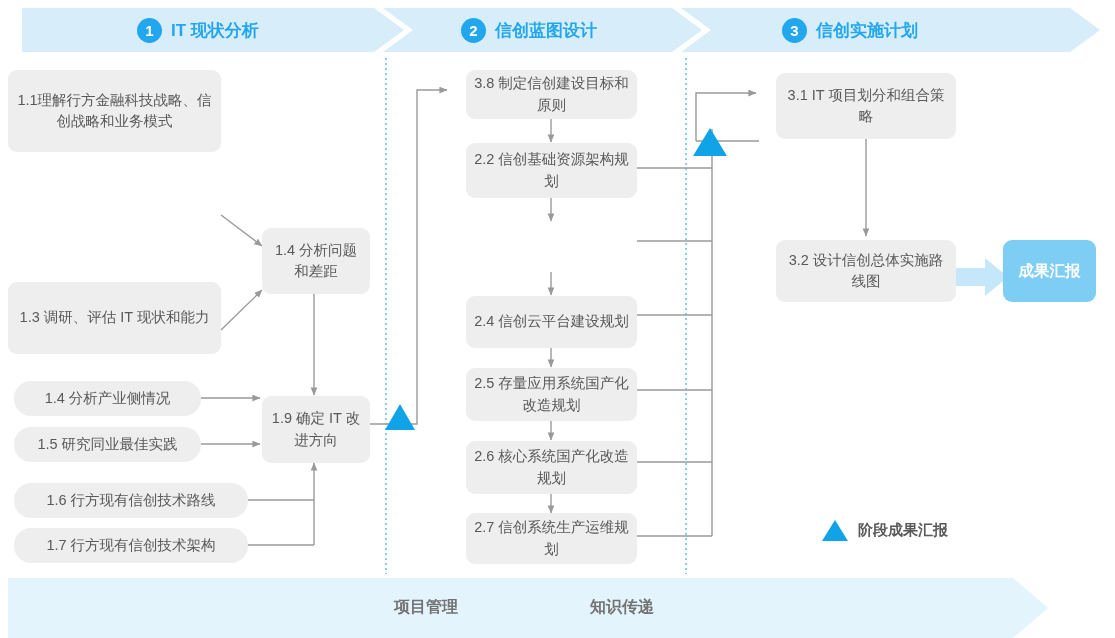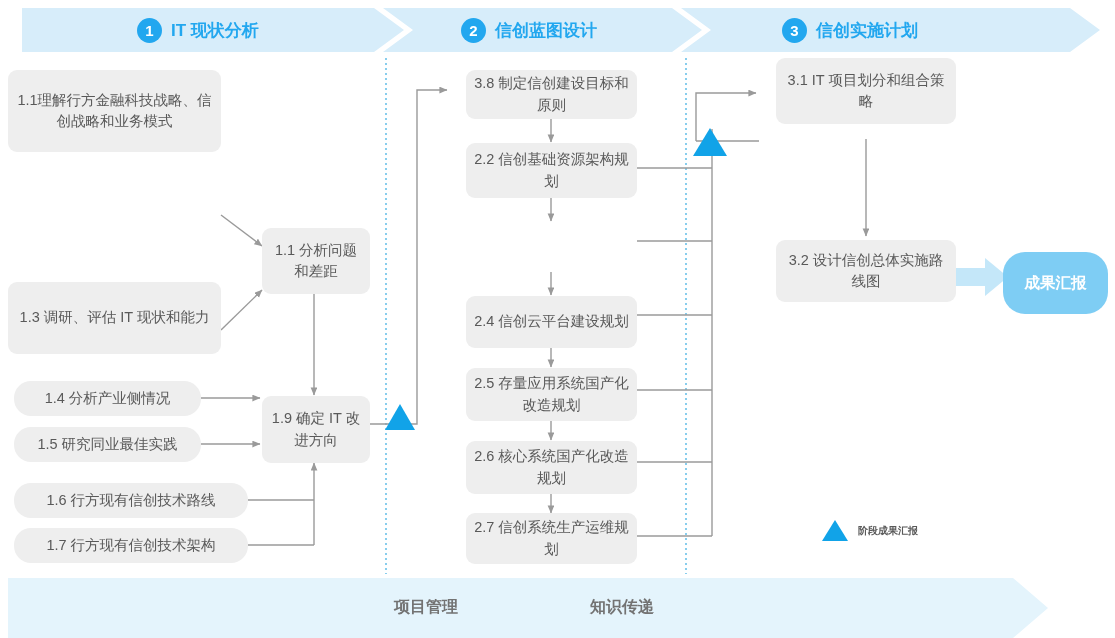--- a/index.html
+++ b/index.html
@@ -16,21 +16,21 @@
              font-size:17px;font-weight:bold;color:#22a7ef;white-space:nowrap;}
   .num-badge{width:25px;height:25px;border-radius:50%;background:#22a7ef;color:#ffffff;
              font-size:15px;font-weight:bold;display:flex;align-items:center;
              justify-content:center;line-height:1;}
   .foot-label{position:absolute;z-index:4;font-size:16px;font-weight:bold;color:#737373;
               white-space:nowrap;}
   #result-box{position:absolute;background:#7ecdf4;border-radius:9px;color:#ffffff;
               font-weight:bold;font-size:15.5px;line-height:1.35;text-align:center;
               display:flex;align-items:center;justify-content:center;z-index:3;}
   #legend{position:absolute;z-index:4;display:flex;align-items:center;gap:10px;
-          font-size:10px;font-weight:bold;color:#595959;white-space:nowrap;}
+          font-size:15px;font-weight:bold;color:#595959;white-space:nowrap;}
   .tri-glyph{width:0;height:0;border-left:13px solid transparent;
              border-right:13px solid transparent;border-bottom:21px solid #11a3e8;}
 </style>
 </head>
 <body>
 
 <div id="stage">
 
   <svg class="layer" id="lines" viewBox="0 0 1115 638">
     <defs>
@@ -124,33 +124,33 @@
     <span class="num-badge">3</span>
     <span>信创实施计划</span>
   </div>
 
   <div class="node" style="left:8px;top:70px;width:213px;height:82px;">1.1理解行方金融科技战略、信创战略和业务模式</div>
   <div class="node" style="left:8px;top:282px;width:213px;height:72px;">1.3 调研、评估 IT 现状和能力</div>
   <div class="node" style="left:14px;top:381px;width:187px;height:35px;border-radius:17px;">1.4 分析产业侧情况</div>
   <div class="node" style="left:14px;top:427px;width:187px;height:35px;border-radius:17px;">1.5 研究同业最佳实践</div>
   <div class="node" style="left:14px;top:483px;width:234px;height:35px;border-radius:17px;">1.6 行方现有信创技术路线</div>
   <div class="node" style="left:14px;top:528px;width:234px;height:35px;border-radius:17px;">1.7 行方现有信创技术架构</div>
-  <div class="node" style="left:262px;top:228px;width:108px;height:66px;">1.1 分析问题和差距</div>
+  <div class="node" style="left:262px;top:228px;width:108px;height:66px;">1.4 分析问题和差距</div>
   <div class="node" style="left:262px;top:396px;width:108px;height:67px;">1.9 确定 IT 改进方向</div>
 
   <div class="node" style="left:466px;top:70px;width:171px;height:49px;">3.8 制定信创建设目标和原则</div>
   <div class="node" style="left:466px;top:143px;width:171px;height:55px;">2.2 信创基础资源架构规划</div>
   <div class="node" style="left:466px;top:296px;width:171px;height:52px;">2.4 信创云平台建设规划</div>
   <div class="node" style="left:466px;top:368px;width:171px;height:53px;">2.5 存量应用系统国产化改造规划</div>
   <div class="node" style="left:466px;top:441px;width:171px;height:53px;">2.6 核心系统国产化改造规划</div>
   <div class="node" style="left:466px;top:513px;width:171px;height:51px;">2.7 信创系统生产运维规划</div>
 
-  <div class="node" style="left:776px;top:58px;width:180px;height:66px;">3.1 IT 项目划分和组合策略</div>
+  <div class="node" style="left:776px;top:73px;width:180px;height:66px;">3.1 IT 项目划分和组合策略</div>
   <div class="node" style="left:776px;top:240px;width:180px;height:62px;">3.2 设计信创总体实施路线图</div>
-  <div id="result-box" style="left:1003px;top:252px;width:105px;height:62px;border-radius:22px;">成果汇报</div>
+  <div id="result-box" style="left:1003px;top:240px;width:93px;height:62px;">成果汇报</div>
 
   <div id="legend" style="left:822px;top:520px;">
     <span class="tri-glyph"></span>
     <span>阶段成果汇报</span>
   </div>
 
   <div class="foot-label" style="left:394px;top:597px;">项目管理</div>
   <div class="foot-label" style="left:590px;top:597px;">知识传递</div>
 
 </div>

